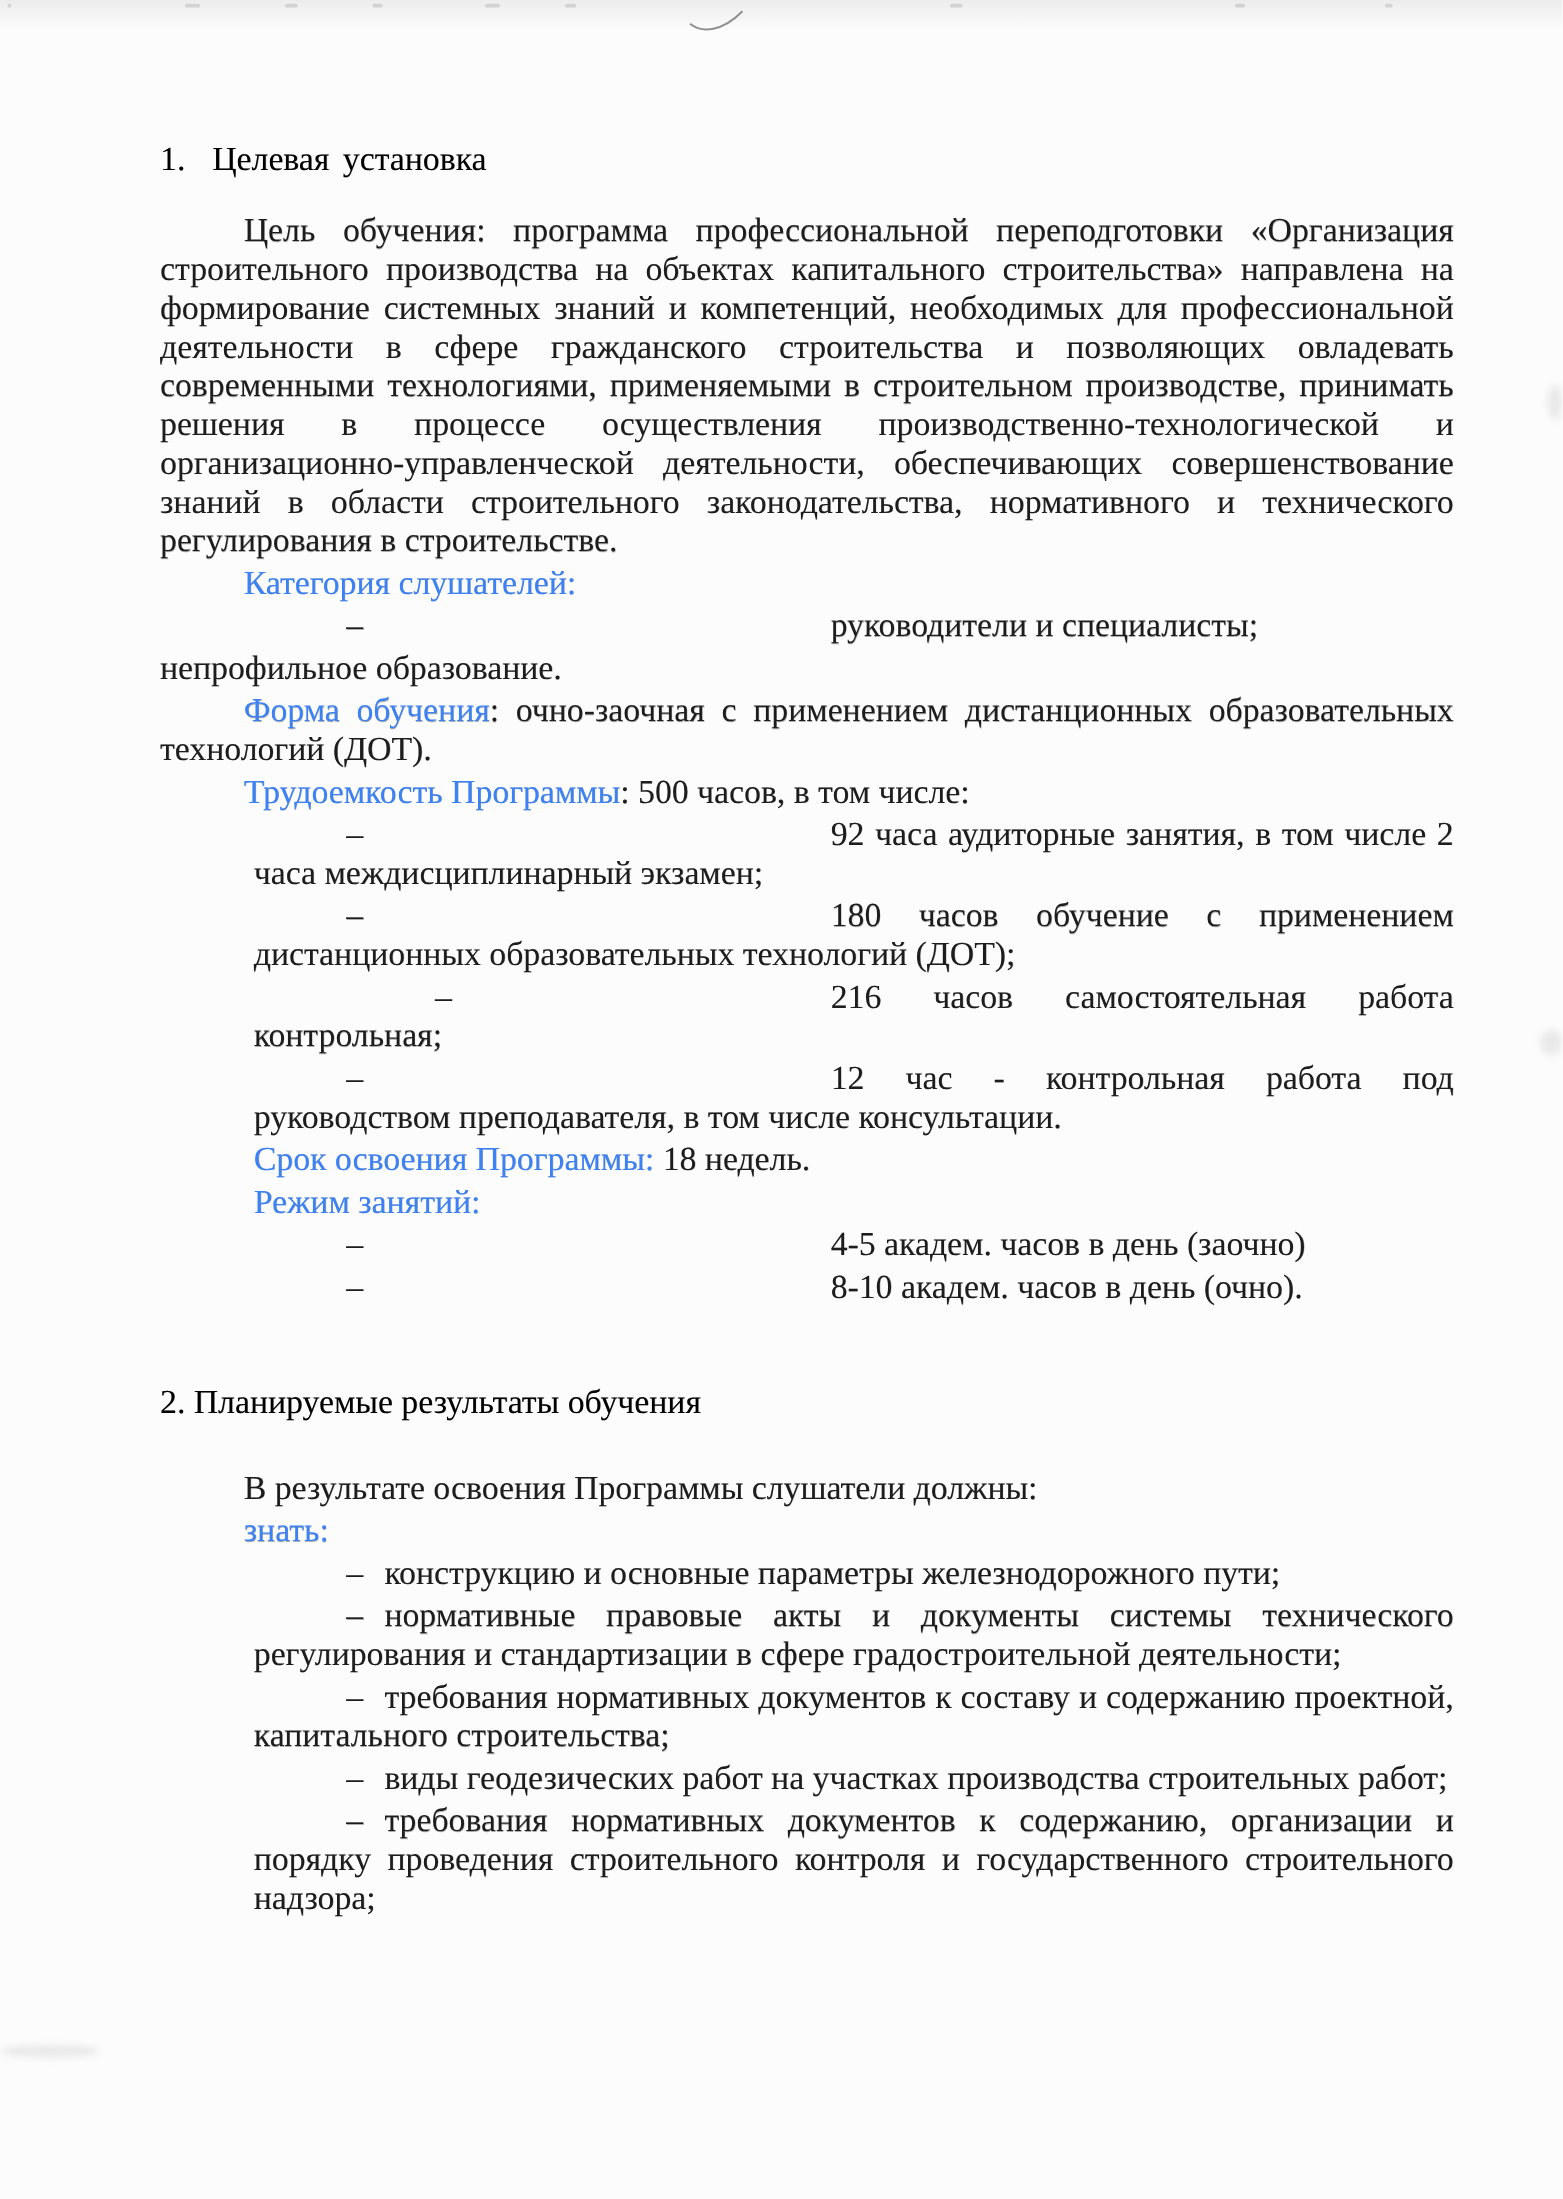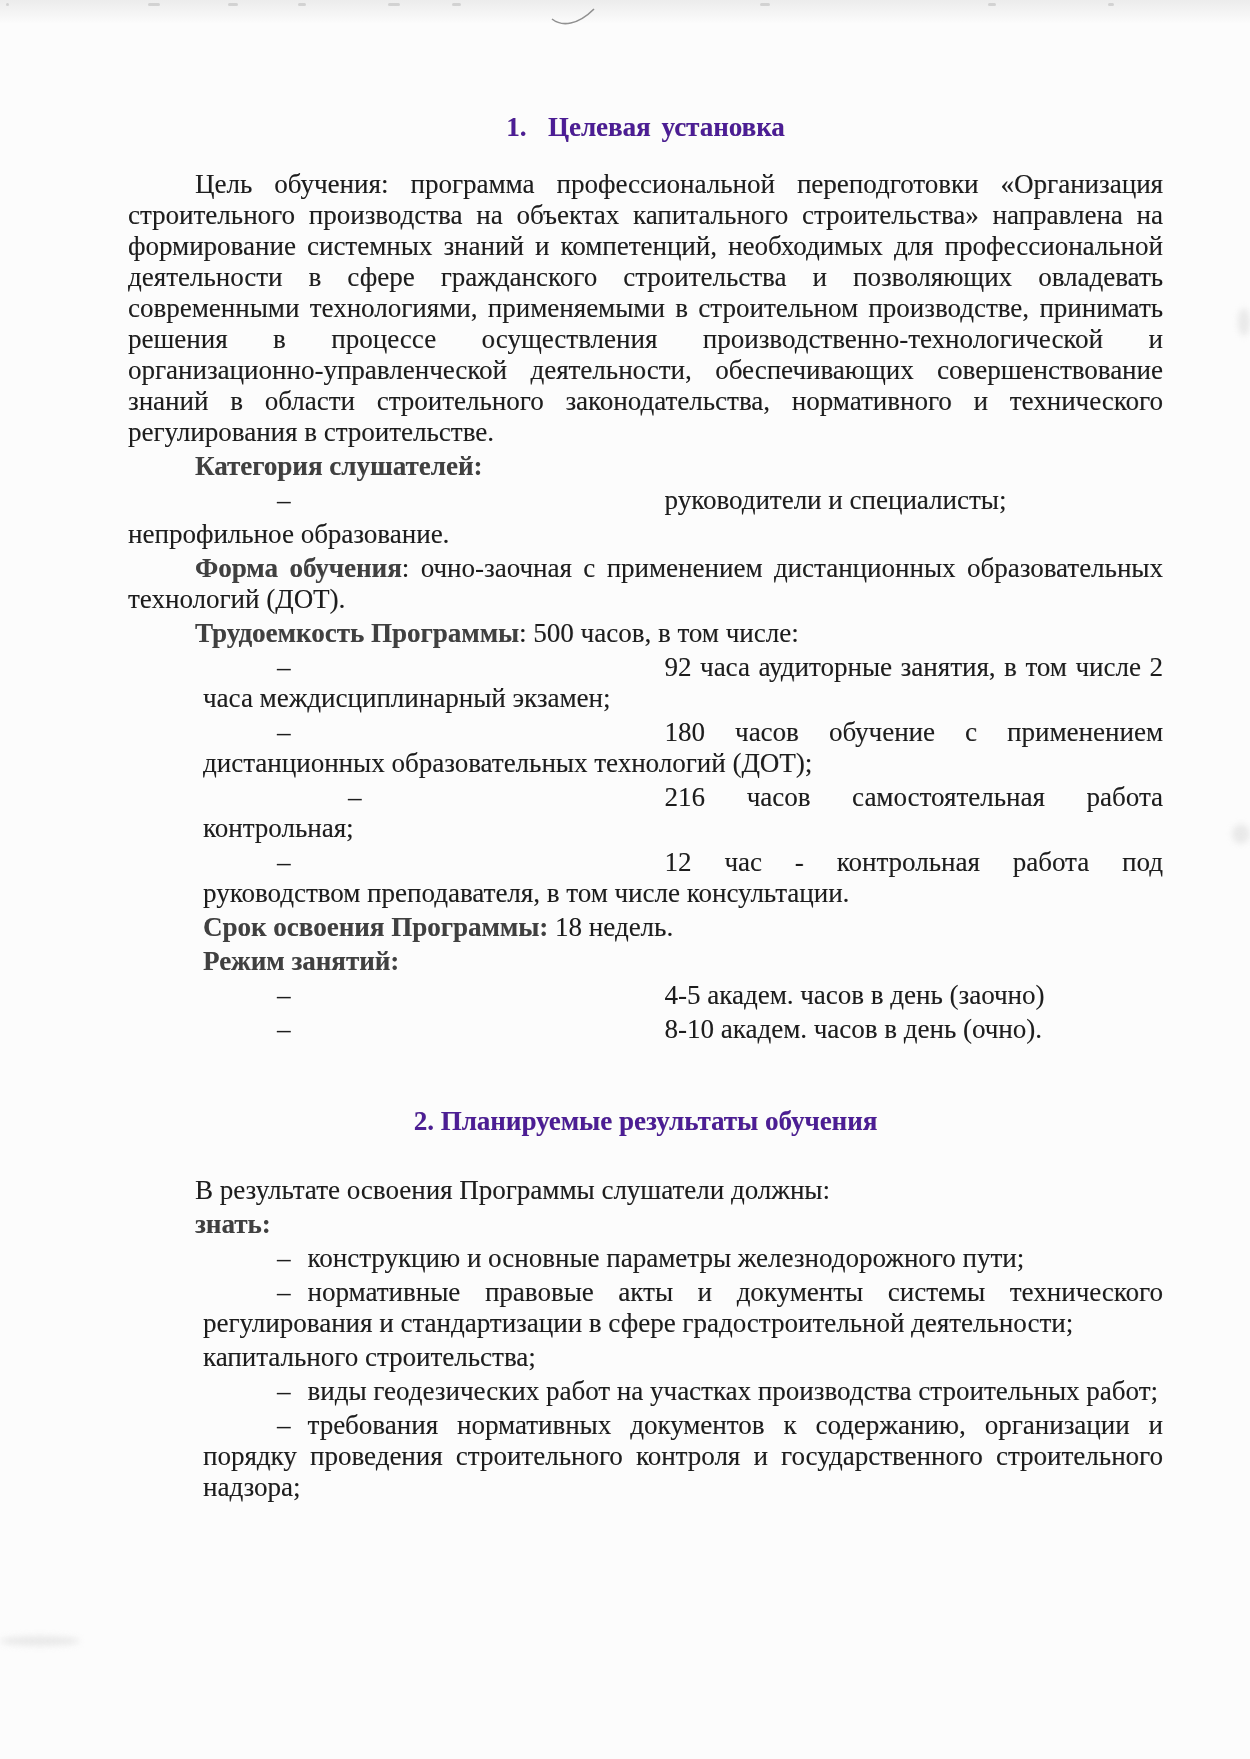--- a/index.html
+++ b/index.html
@@ -16,33 +16,33 @@
   .squiggle{position:absolute;left:550px;top:5px}
   .smudge{position:absolute;background:#e4e4e4;filter:blur(3px);border-radius:50%;opacity:.8}
   
   #doc{
     position:absolute;left:128px;top:112px;width:1035px;
     font-size:27px;line-height:31px;
     text-shadow:0.3px 0.3px 0 rgba(25,25,25,.35);
   }
   .blk{margin-top:3px}
   .blk:first-child{margin-top:0}
-  .bhead{font-weight:bold;text-align:center;color:#4c1d95}
+  .bhead{font-weight:normal;color:#000000}
   .h1{margin-bottom:26px;word-spacing:4px}
   .h2{margin-top:61px;margin-bottom:38px}
   .line{white-space:nowrap;height:31px}
   .jl{text-align:justify;text-align-last:justify}
   
   .p  .fl{padding-left:67px}
   .pt .fl{padding-left:75px}
   
   .contm .line{padding-left:0}
   .contt .line{padding-left:75px}
   .contt .fl{padding-left:0}
-  b{font-weight:bold;color:#404040}
+  b{font-weight:normal;color:#3b82f6}
   .sp{display:inline-block;height:2px;vertical-align:baseline}
   .s149{width:149px}.s374{width:374px}.s220{width:220px}.s303{width:303px}.s17{width:17px}
   .dash{display:inline}
 </style>
 </head>
 <body>
 
 <div class="topband"></div>
 <div class="tick" style="left:6px;width:3px"></div>
 <div class="tick" style="left:148px;width:12px"></div>
@@ -125,20 +125,21 @@
       <div class="line fl"><b>знать:</b></div>
     </div>
     <div class="blk di contt">
       <div class="line fl"><span class="sp s149"></span><span class="dash">–</span><span class="sp s17"></span>конструкцию и основные параметры железнодорожного пути;</div>
     </div>
     <div class="blk di contt">
       <div class="line fl jl"><span class="sp s149"></span><span class="dash">–</span><span class="sp s17"></span>нормативные правовые акты и документы системы технического</div>
       <div class="line">регулирования и стандартизации в сфере градостроительной деятельности;</div>
     </div>
     <div class="blk di contt">
+      <div class="line fl jl"><span class="sp s149"></span><span class="dash">–</span><span class="sp s17"></span>требования нормативных документов к составу и содержанию проектной,</div>
       <div class="line">капитального строительства;</div>
     </div>
     <div class="blk di contt">
       <div class="line fl"><span class="sp s149"></span><span class="dash">–</span><span class="sp s17"></span>виды геодезических работ на участках производства строительных работ;</div>
     </div>
     <div class="blk di contt">
       <div class="line fl jl"><span class="sp s149"></span><span class="dash">–</span><span class="sp s17"></span>требования нормативных документов к содержанию, организации и</div>
       <div class="line jl">порядку проведения строительного контроля и государственного строительного</div>
       <div class="line">надзора;</div>
     </div>

